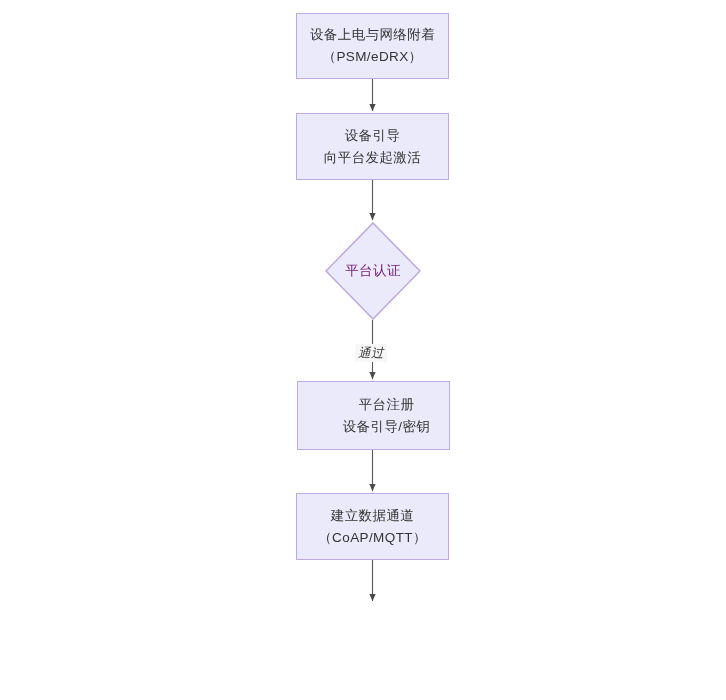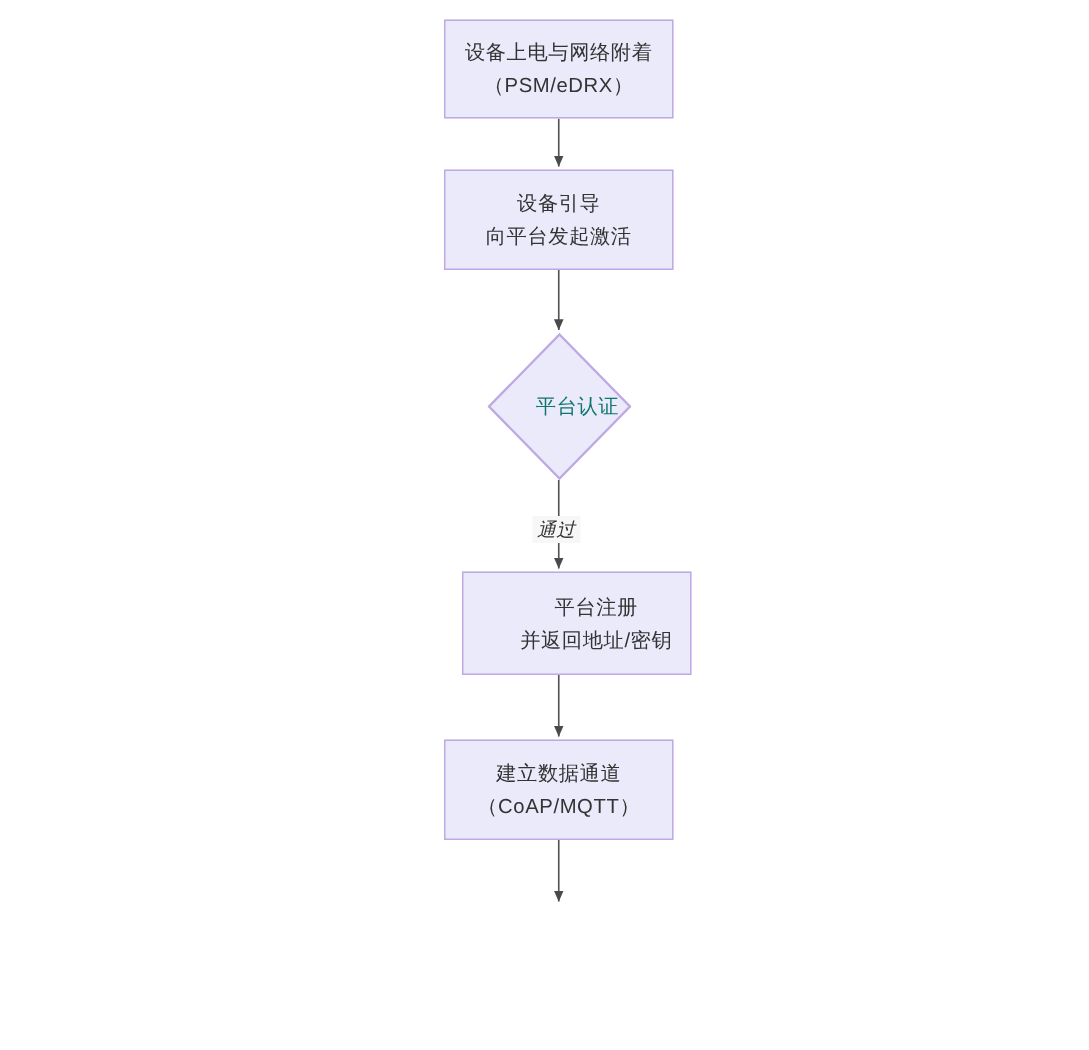--- a/index.html
+++ b/index.html
@@ -39,48 +39,48 @@
     text-align: center;
     letter-spacing: 0.4px;
     white-space: nowrap;
   }
 
   .node .line2 { display: block; }
 
   
   #node-power-on      { left: 296px; top: 13px;  width: 153px; height: 66px; }
   #node-bootstrap     { left: 296px; top: 113px; width: 153px; height: 67px; }
-  #node-register      { left: 308px; top: 381px; width: 153px; height: 69px; padding-left: 26px; }
+  #node-register      { left: 297px; top: 381px; width: 153px; height: 69px; padding-left: 26px; }
   #node-data-channel  { left: 296px; top: 493px; width: 153px; height: 67px; }
   #node-business-data { left: 296px; top: 603px; width: 153px; height: 65px; }
 
   
   #node-auth-decision {
     position: absolute;
     left: 325px;
     top: 222px;
     width: 96px;
     height: 98px;
   }
   #node-auth-decision .diamond-shape {
     position: absolute;
     left: 0; top: 0;
     width: 100%;
     height: 100%;
   }
   #node-auth-decision .diamond-label {
     position: absolute;
-    left: 12px;
+    left: 0;
     top: 0;
     width: 100%;
     height: 100%;
     display: flex;
     align-items: center;
     justify-content: center;
-    color: #0f766e;
+    color: #701a75;
     font-size: 13.5px;
     letter-spacing: 0.4px;
     white-space: nowrap;
   }
 
   
   .edge-label {
     position: absolute;
     background: #f7f7f7;
     color: #333333;
@@ -131,21 +131,21 @@
     <svg class="diamond-shape" viewBox="0 0 96 98" preserveAspectRatio="none">
       <polygon points="48,1 95,49 48,97 1,49" fill="#ebeafb" stroke="#bfa9e3" stroke-width="1.6"></polygon>
     </svg>
     <div class="diamond-label">平台认证</div>
   </div>
 
   <div class="edge-label" id="edge-label-pass">通过</div>
 
   <div class="node" id="node-register">
     <span class="line1">平台注册</span>
-    <span class="line2">并返回地址/密钥</span>
+    <span class="line2">设备引导/密钥</span>
   </div>
 
   <div class="node" id="node-data-channel">
     <span class="line1">建立数据通道</span>
     <span class="line2">（CoAP/MQTT）</span>
   </div>
 
 
 </div>
 

